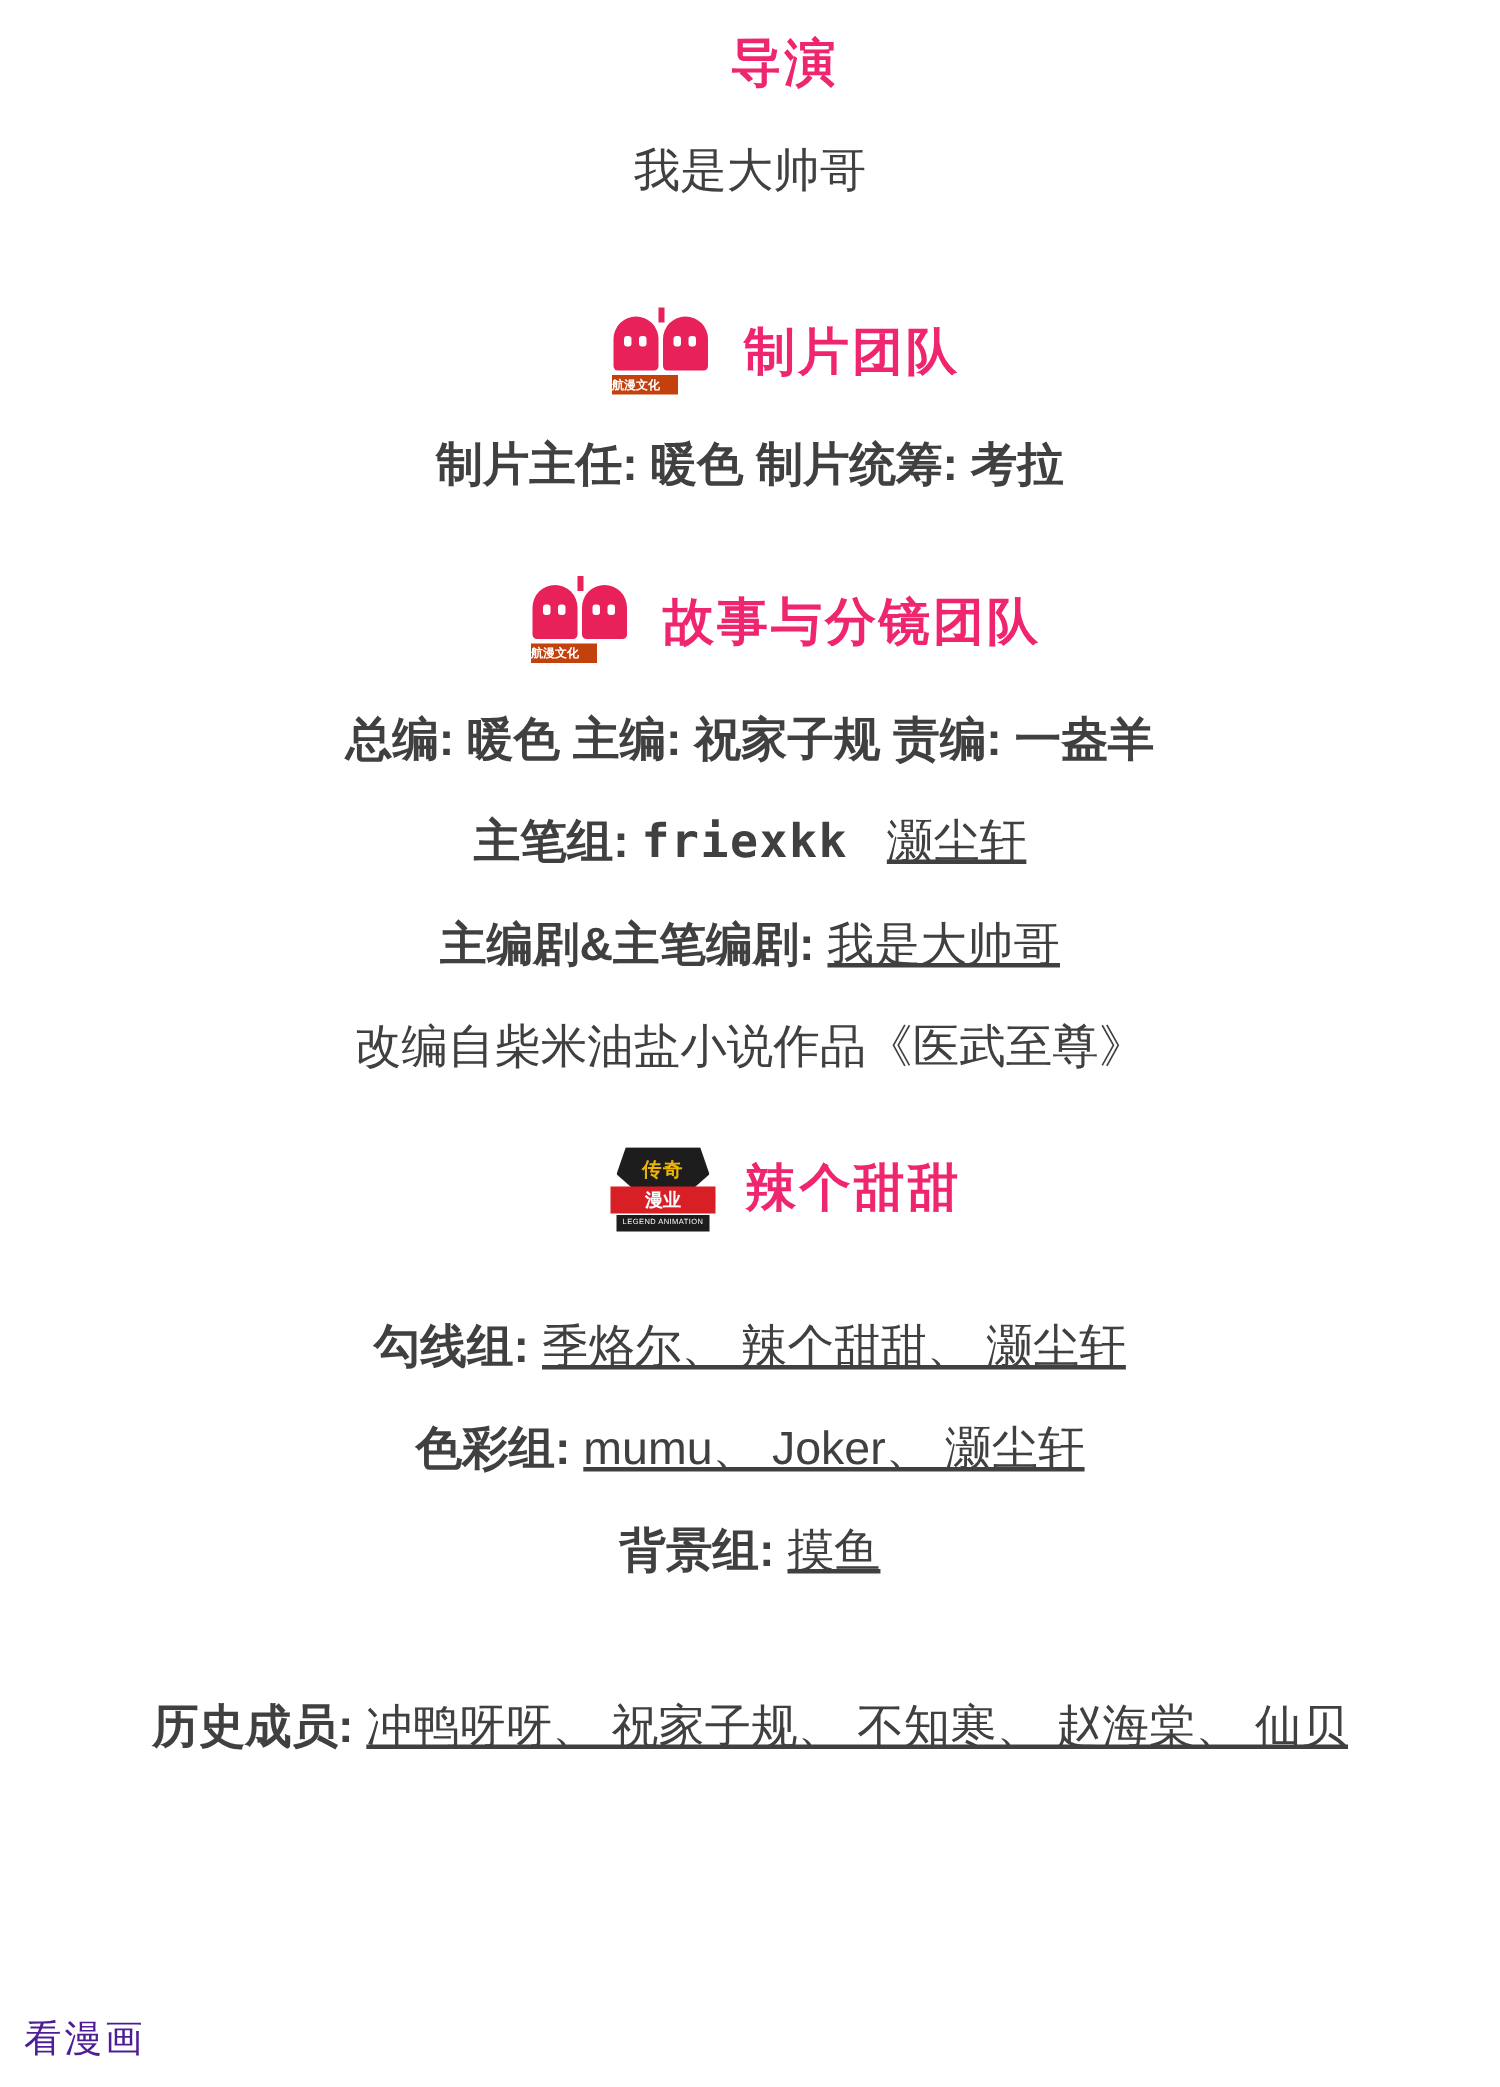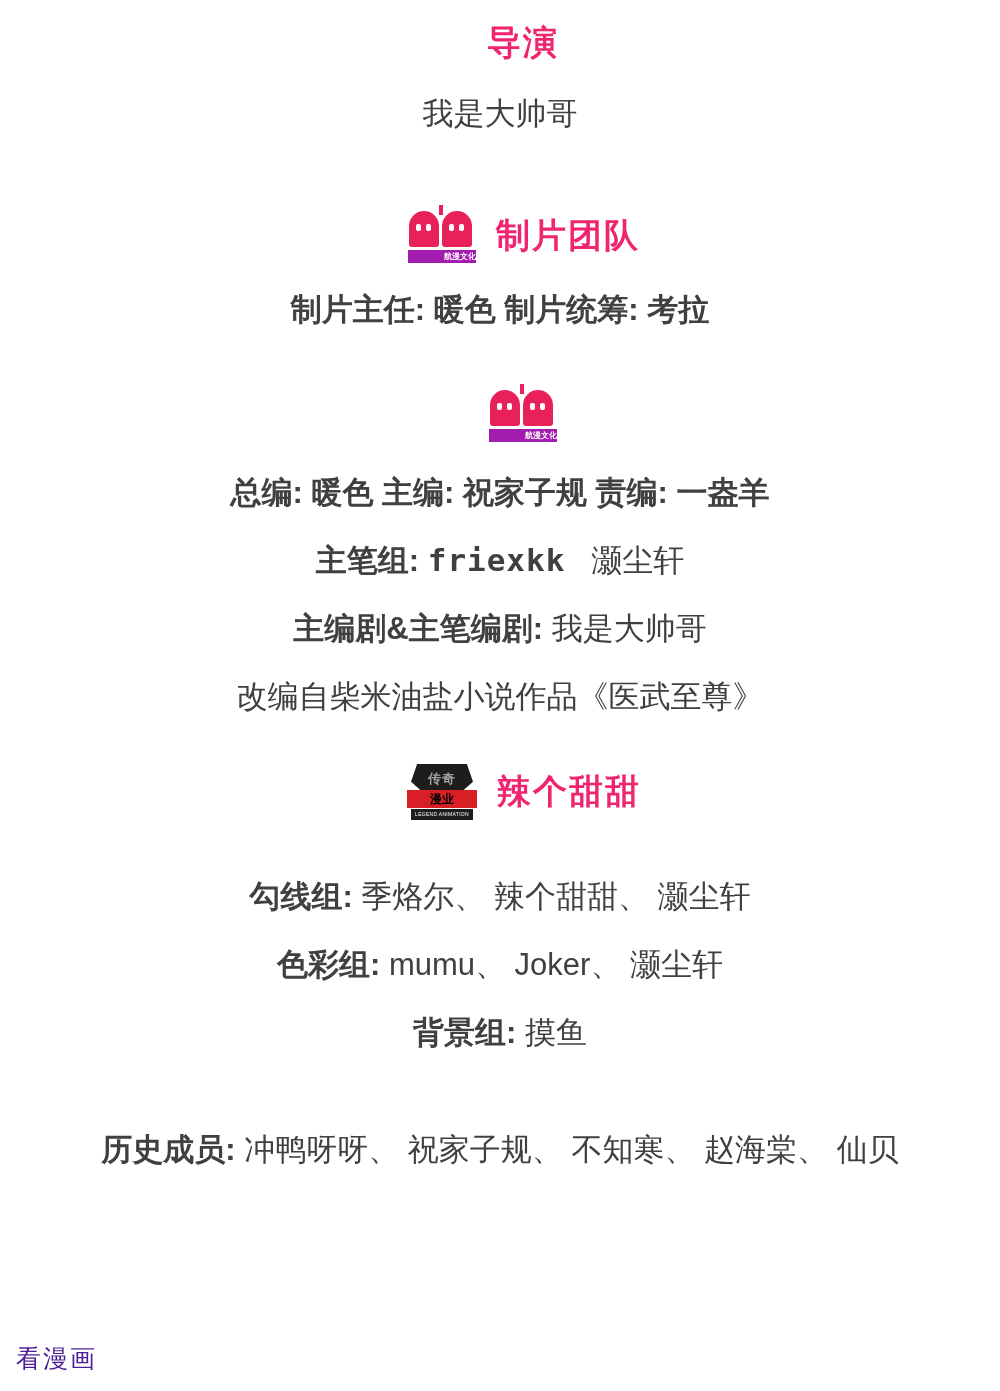--- a/index.html
+++ b/index.html
@@ -49,20 +49,21 @@
   .line.normal {
     font-weight: normal;
   }
   .line .mono {
     font-family: "DejaVu Sans Mono", monospace;
     font-weight: bold;
     letter-spacing: 1px;
   }
   .line .light {
     font-weight: normal;
+    text-decoration: underline;
   }
   .sp-1 { height: 74px; }
   .sp-2 { height: 58px; }
   .sp-3 { height: 30px; }
   .sp-4 { height: 26px; }
   .sp-5 { height: 46px; }
 
   
   .logo-hm {
     width: 72px;
@@ -96,28 +97,28 @@
     left: 33px;
     top: -4px;
     width: 4px;
     height: 10px;
     background: #e8215a;
   }
   .logo-hm .bar {
     position: absolute;
     left: 2px;
     bottom: 0px;
-    width: 68px;
+    width: 44px;
     height: 13px;
-    background: #a21caf;
+    background: #c2410c;
     color: #fff;
     font-size: 8px;
     line-height: 13px;
     letter-spacing: 0px;
-    text-align: right;
+    text-align: left;
     font-weight: bold;
   }
 
   
   .logo-tech {
     width: 74px;
     height: 56px;
     position: relative;
     display: inline-block;
     flex: none;
@@ -128,33 +129,33 @@
     top: 0;
     width: 62px;
     height: 30px;
     background: #1d1d1d;
     clip-path: polygon(10% 0, 90% 0, 100% 60%, 78% 100%, 22% 100%, 0 60%);
   }
   .logo-tech .top span {
     position: absolute;
     left: 0; right: 0; top: 6px;
     text-align: center;
-    color: #a3a3a3;
+    color: #eab308;
     font-size: 13px;
     font-weight: bold;
     letter-spacing: 1px;
   }
   .logo-tech .mid {
     position: absolute;
     left: 2px;
     top: 26px;
     width: 70px;
     height: 18px;
     background: #d81f26;
-    color: #000000;
+    color: #ffffff;
     font-size: 12px;
     font-weight: bold;
     line-height: 18px;
     text-align: center;
   }
   .logo-tech .bot {
     position: absolute;
     left: 6px;
     bottom: 0;
     width: 62px;
@@ -221,20 +222,21 @@
         <span class="fig a">
             <span class="eye l"></span>
             <span class="eye r"></span>
           </span>
         <span class="fig b">
             <span class="eye l"></span>
             <span class="eye r"></span>
           </span>
         <span class="bar">航漫文化</span>
       </span>
+      <div class="heading">故事与分镜团队</div>
     </div>
     <div class="sp-3"></div>
     <div class="line">总编: 暖色   主编: 祝家子规   责编: 一盎羊</div>
     <div class="sp-4"></div>
     <div class="line">
       <span>主笔组: </span><span class="mono">friexkk</span>&nbsp;&nbsp;&nbsp;<span class="light">灏尘轩</span>
     </div>
     <div class="sp-4"></div>
     <div class="line">
       <span>主编剧&amp;主笔编剧: </span><span class="light">我是大帅哥</span>

